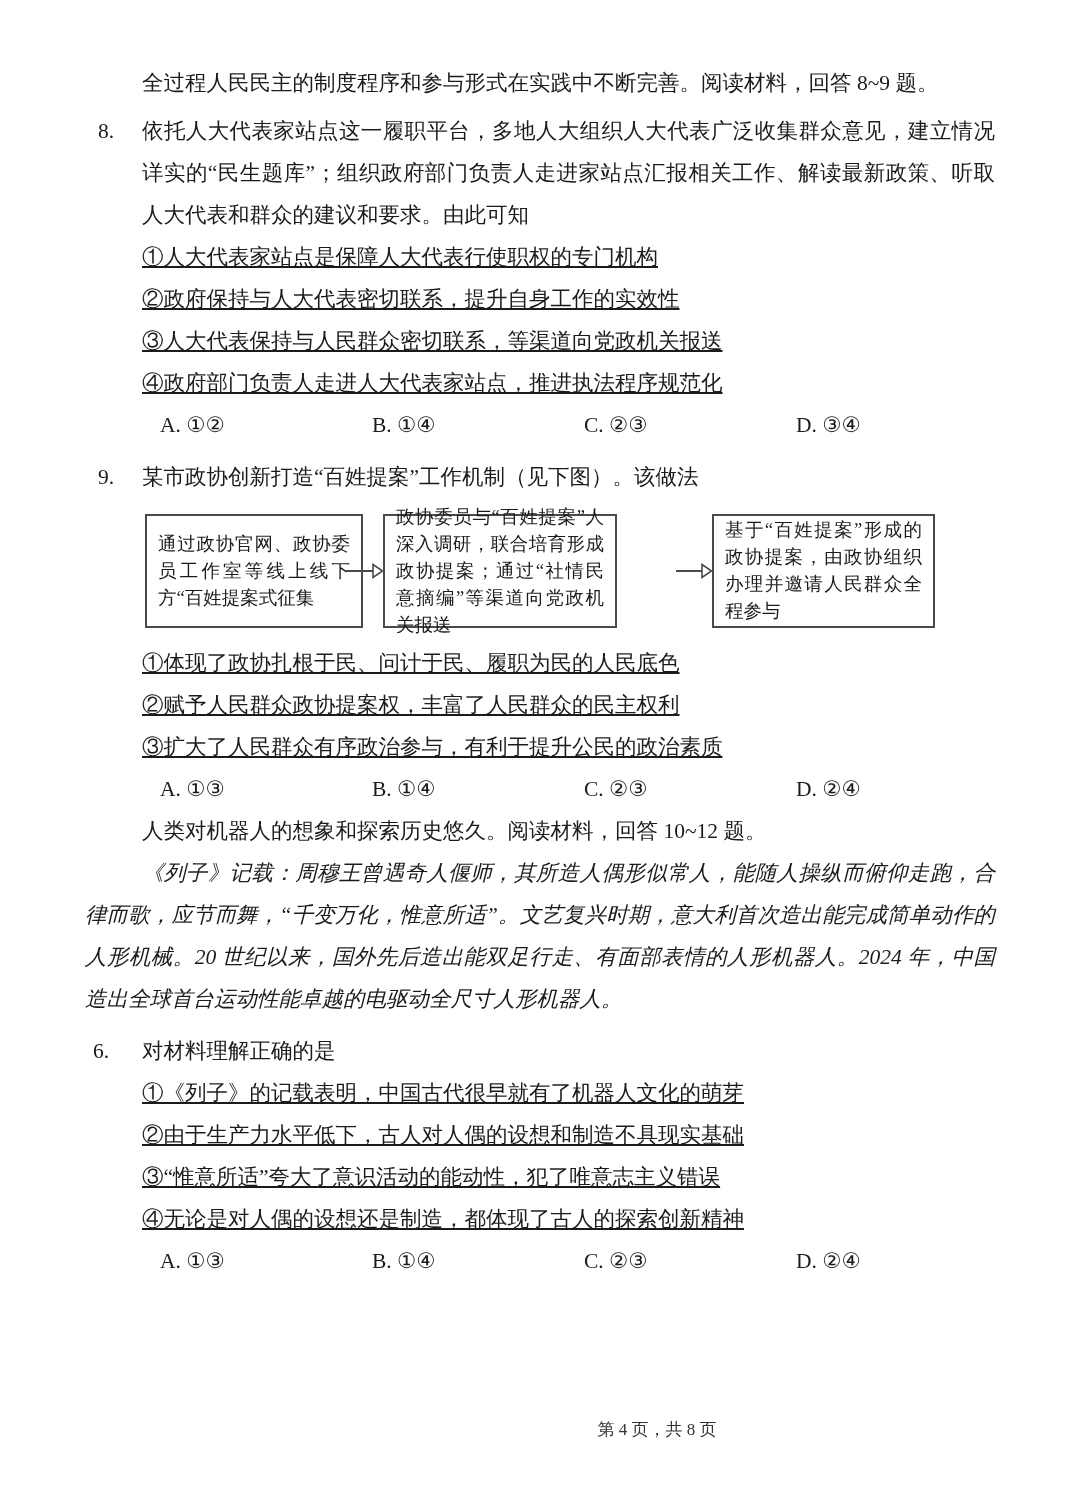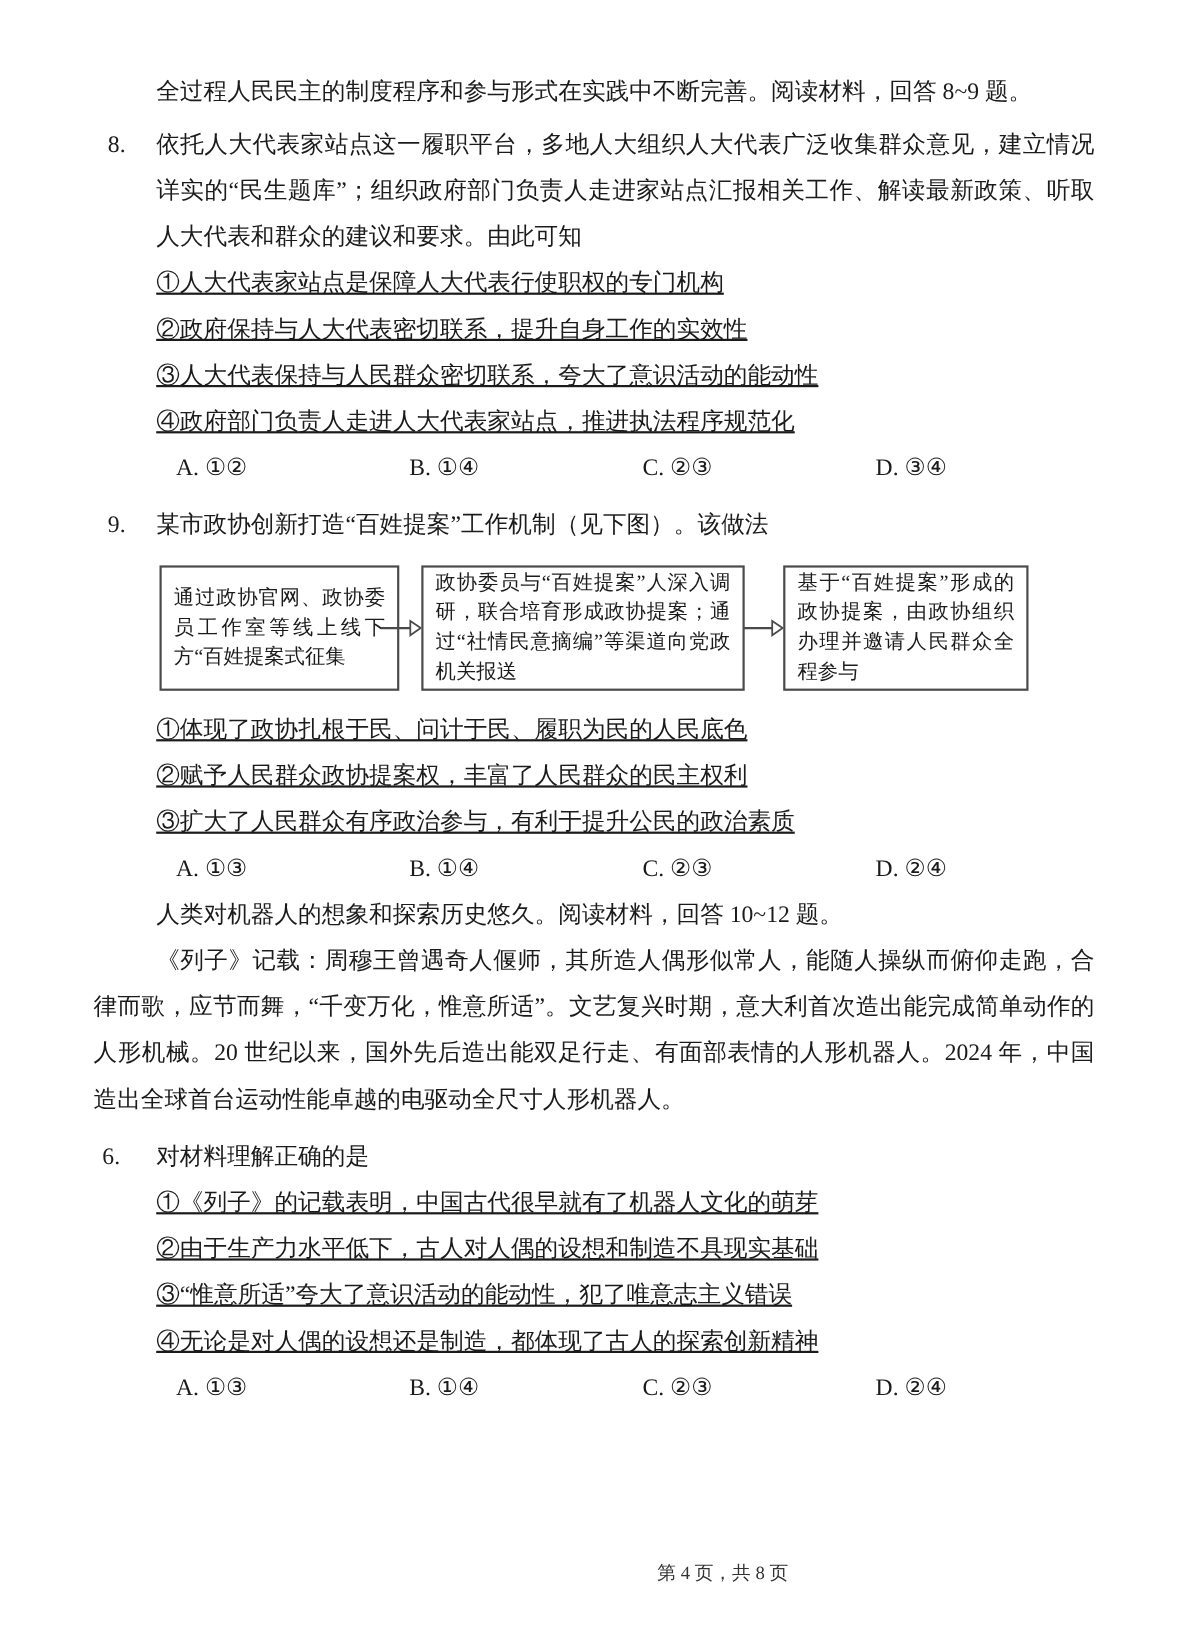--- a/index.html
+++ b/index.html
@@ -32,21 +32,21 @@
   .fbox {
     position: absolute; top: 0; height: 114px;
     border: 2px solid #4a4a4a;
     background: #fff;
     display: flex; align-items: center;
     padding: 6px 11px;
     font-size: 18.5px; line-height: 27px;
     text-align: justify;
   }
   #fbox1 { left: 60px;  width: 218px; }
-  #fbox2 { left: 298px; width: 294px; }
+  #fbox2 { left: 298px; width: 234px; }
   #fbox3 { left: 627px; width: 223px; }
   .farrow { position: absolute; top: 48px; height: 18px; }
   #farrow1 { left: 261px; width: 38px; }
   #farrow2 { left: 591px; width: 37px; }
   .page-footer {
     position: absolute;
     top: 1418px; left: 117px;
     width: 1080px;
     text-align: center;
     font-size: 17px;
@@ -60,21 +60,21 @@
 <div class="content">
 
   <p class="para-indent" style="margin:0;">全过程人民民主的制度程序和参与形式在实践中不断完善。阅读材料，回答 8~9 题。</p>
 
   <div class="question gap-sm">
     <div class="qnum">8.</div>
     <div class="qstem">依托人大代表家站点这一履职平台，多地人大组织人大代表广泛收集群众意见，建立情况详实的“民生题库”；组织政府部门负责人走进家站点汇报相关工作、解读最新政策、听取人大代表和群众的建议和要求。由此可知</div>
   </div>
   <div class="opt">①人大代表家站点是保障人大代表行使职权的专门机构</div>
   <div class="opt">②政府保持与人大代表密切联系，提升自身工作的实效性</div>
-  <div class="opt">③人大代表保持与人民群众密切联系，夸大了意识活动的能动性</div>
+  <div class="opt">③人大代表保持与人民群众密切联系，等渠道向党政机关报送</div>
   <div class="opt">④政府部门负责人走进人大代表家站点，推进执法程序规范化</div>
   <div class="choices">
     <span class="choice">A. ①②</span>
     <span class="choice">B. ①④</span>
     <span class="choice">C. ②③</span>
     <span class="choice">D. ③④</span>
   </div>
 
   <div class="question gap-md">
     <div class="qnum">9.</div>
@@ -105,21 +105,21 @@
   <div class="opt">②赋予人民群众政协提案权，丰富了人民群众的民主权利</div>
   <div class="opt">③扩大了人民群众有序政治参与，有利于提升公民的政治素质</div>
   <div class="choices">
     <span class="choice">A. ①③</span>
     <span class="choice">B. ①④</span>
     <span class="choice">C. ②③</span>
     <span class="choice">D. ②④</span>
   </div>
 
   <p class="para-indent gap-md" style="margin:0;">人类对机器人的想象和探索历史悠久。阅读材料，回答 10~12 题。</p>
-  <p class="para-indent" style="margin:0;">《列子》记载：周穆王曾遇奇人偃师，其所造人偶形似常人，能随人操纵而俯仰走跑，合律而歌，应节而舞，“千变万化，惟意所适”。文艺复兴时期，意大利首次造出能完成简单动作的人形机械。20 世纪以来，国外先后造出能双足行走、有面部表情的人形机器人。2024 年，中国造出全球首台运动性能卓越的电驱动全尺寸人形机器人。</p>
+  <p class="para-indent" style="margin:0;font-style:italic;">《列子》记载：周穆王曾遇奇人偃师，其所造人偶形似常人，能随人操纵而俯仰走跑，合律而歌，应节而舞，“千变万化，惟意所适”。文艺复兴时期，意大利首次造出能完成简单动作的人形机械。20 世纪以来，国外先后造出能双足行走、有面部表情的人形机器人。2024 年，中国造出全球首台运动性能卓越的电驱动全尺寸人形机器人。</p>
 
   <div class="question gap-md">
     <div class="qnum" style="padding-left:8px;">6.</div>
     <div class="qstem">对材料理解正确的是</div>
   </div>
   <div class="opt">①《列子》的记载表明，中国古代很早就有了机器人文化的萌芽</div>
   <div class="opt">②由于生产力水平低下，古人对人偶的设想和制造不具现实基础</div>
   <div class="opt">③“惟意所适”夸大了意识活动的能动性，犯了唯意志主义错误</div>
   <div class="opt">④无论是对人偶的设想还是制造，都体现了古人的探索创新精神</div>
   <div class="choices">

